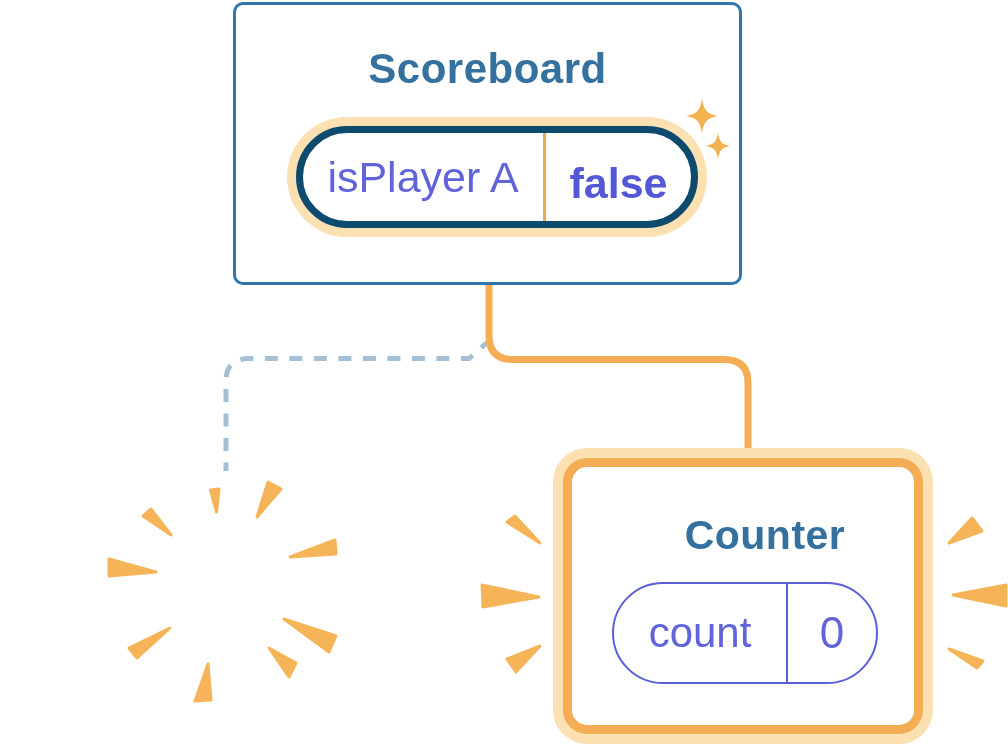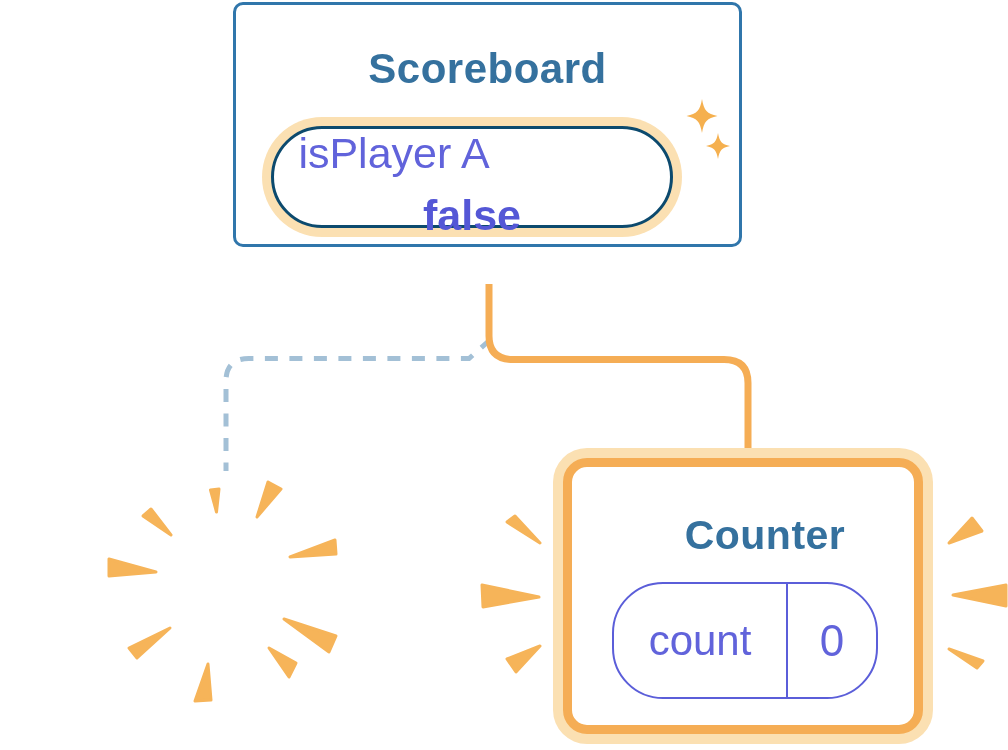--- a/index.html
+++ b/index.html
@@ -19,21 +19,21 @@
     pointer-events: none;
   }
   
   .component-card {
     position: absolute;
     box-sizing: border-box;
     background: #ffffff;
   }
   .scoreboard-card {
     left: 233px; top: 2px;
-    width: 509px; height: 245px;
+    width: 509px; height: 283px;
     border: 3px solid #3076AB;
     border-radius: 10px;
   }
   .counter-card {
     left: 563px; top: 458px;
     width: 360px; height: 276px;
     border: 9px solid #F5AD55;
     border-radius: 24px;
     box-shadow: 0 0 0 10px #FBE0B2;
   }
@@ -47,30 +47,29 @@
   .counter-card .card-title { margin-top: 45px; font-size: 41px; margin-left: 44px; }
   
   .state-pill {
     position: absolute;
     box-sizing: border-box;
     display: flex;
     align-items: stretch;
     background: #ffffff;
   }
   .sb-pill {
-    left: 35px; top: 121px;
+    left: 60px; top: 121px;
     width: 402px; height: 102px;
-    border: 3px solid #0c4a6e;
+    border: 7px solid #0c4a6e;
     border-radius: 60px;
     box-shadow: 0 0 0 9px #FBE0B2;
-    flex-direction: column;
   }
   .ct-pill {
     left: 40px; top: 115px;
-    width: 266px; height: 117px;
+    width: 266px; height: 102px;
     border: 2px solid #5B5ED9;
     border-radius: 51px;
   }
   .pill-cell {
     display: flex;
     align-items: center;
     justify-content: center;
     color: #6163DB;
   }
   .sb-pill .pill-key   { width: 240px; font-size: 43px; }

